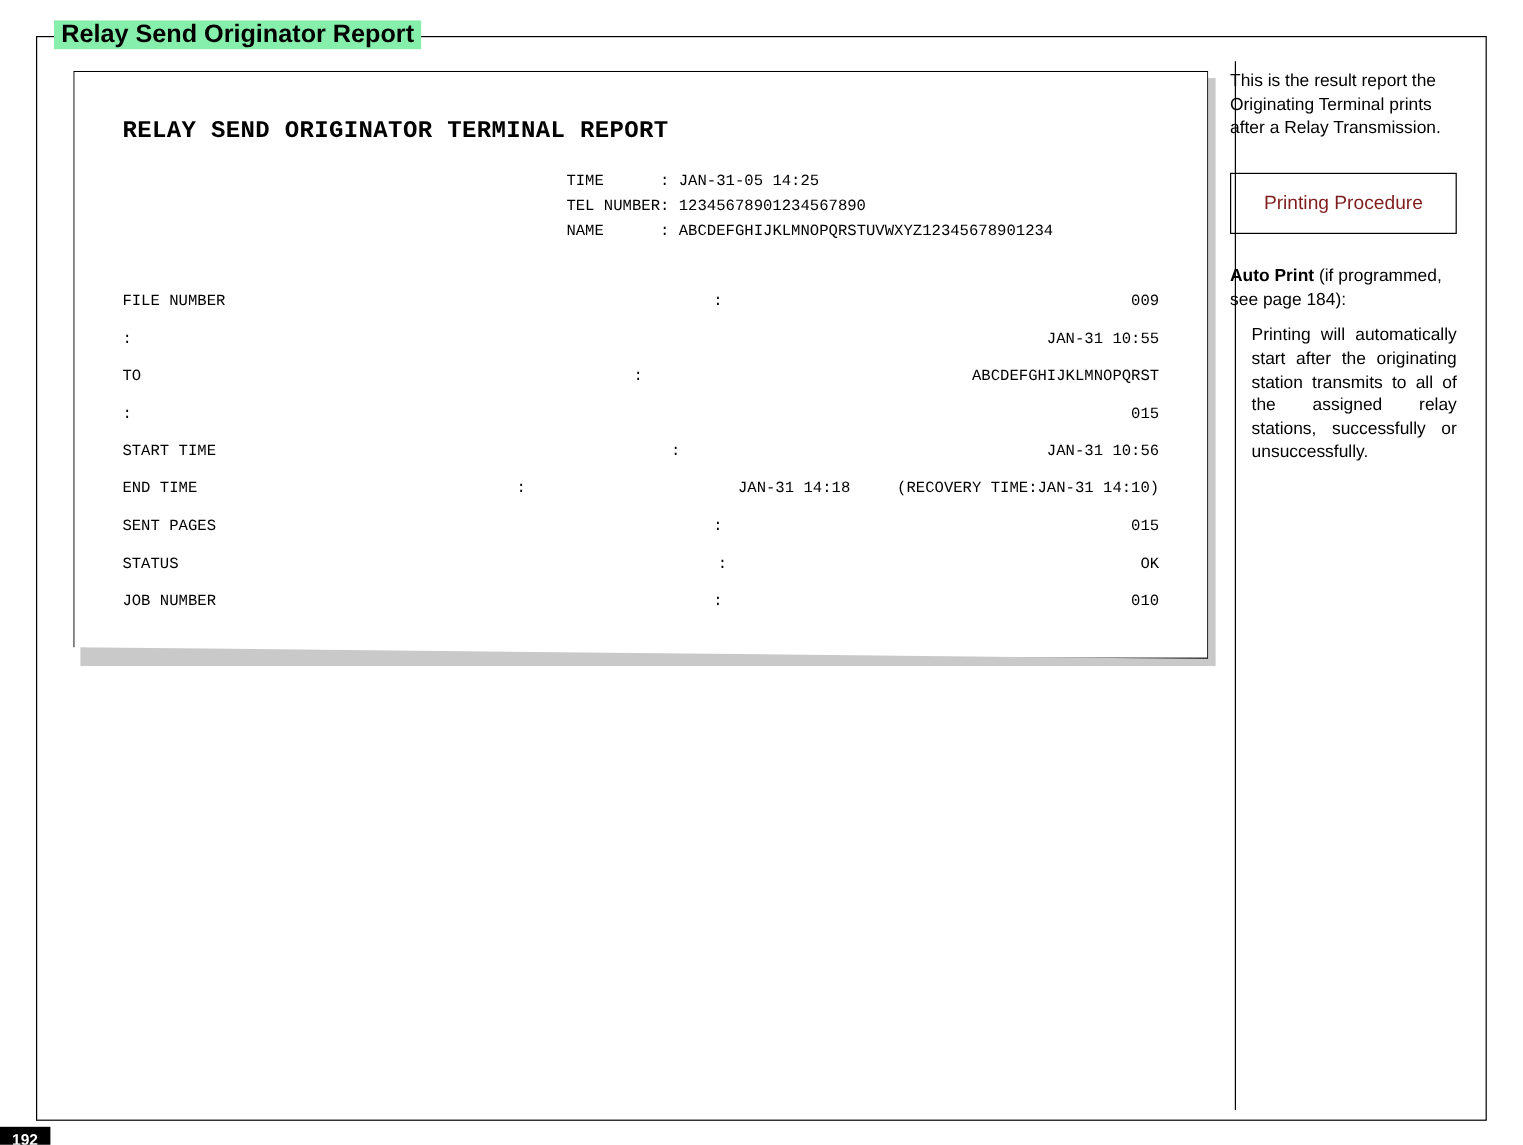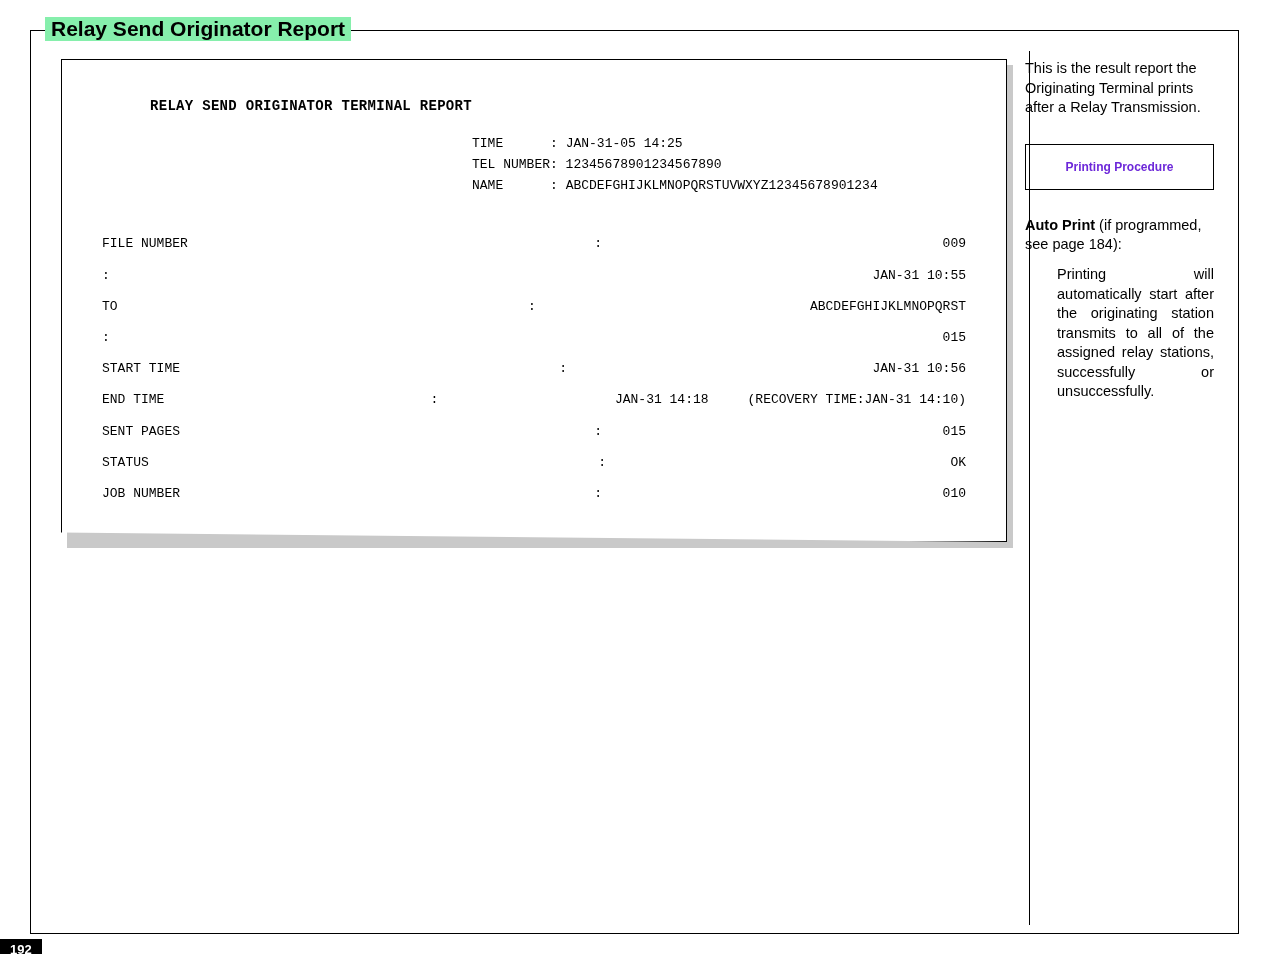--- a/index.html
+++ b/index.html
@@ -49,24 +49,23 @@
     z-index: 1;
     padding: 38px 40px 32px 40px;
     font-family: "Courier New", Courier, monospace;
     font-size: 13px;
     min-height: 475px;
     clip-path: polygon(0 0, 100% 0, 100% 100%, 0 98%);
   }
   .report-title {
     font-weight: bold;
     font-family: "Courier New", Courier, monospace;
-    font-size: 14px;
+    font-size: 20px;
     letter-spacing: 0.3px;
     margin-bottom: 20px;
-    margin-left: 48px;
   }
   .meta-block {
     margin-left: 370px;
     margin-bottom: 32px;
     line-height: 1.6;
     white-space: pre;
   }
   .rows { line-height: 2.4; }
   .row { display: flex; justify-content: space-between; }
   .row .label { width: 170px; white-space: pre; }
@@ -76,28 +75,28 @@
     flex: 1;
     font-size: 14.5px;
     line-height: 1.35;
     padding-right: 4px;
   }
   .sidebar .intro { margin-bottom: 26px; }
   .proc-box {
     border: 1.5px solid #000;
     padding: 14px 10px;
     text-align: center;
-    font-weight: bold;
-    color: #6d28d9;
-    font-size: 12px;
+    font-weight: normal;
+    color: #7f1d1d;
+    font-size: 16px;
     margin-bottom: 26px;
   }
   .sidebar .auto { margin-bottom: 10px; }
   .sidebar .auto .b { font-weight: bold; }
-  .sidebar .indent { margin-left: 32px; text-align: justify; }
+  .sidebar .indent { margin-left: 18px; text-align: justify; }
   .divider {
     position: absolute;
     top: 20px;
     bottom: 8px;
     width: 0;
     border-left: 1px solid #000;
     left: 998px;
   }
   .page-num {
     position: absolute;

